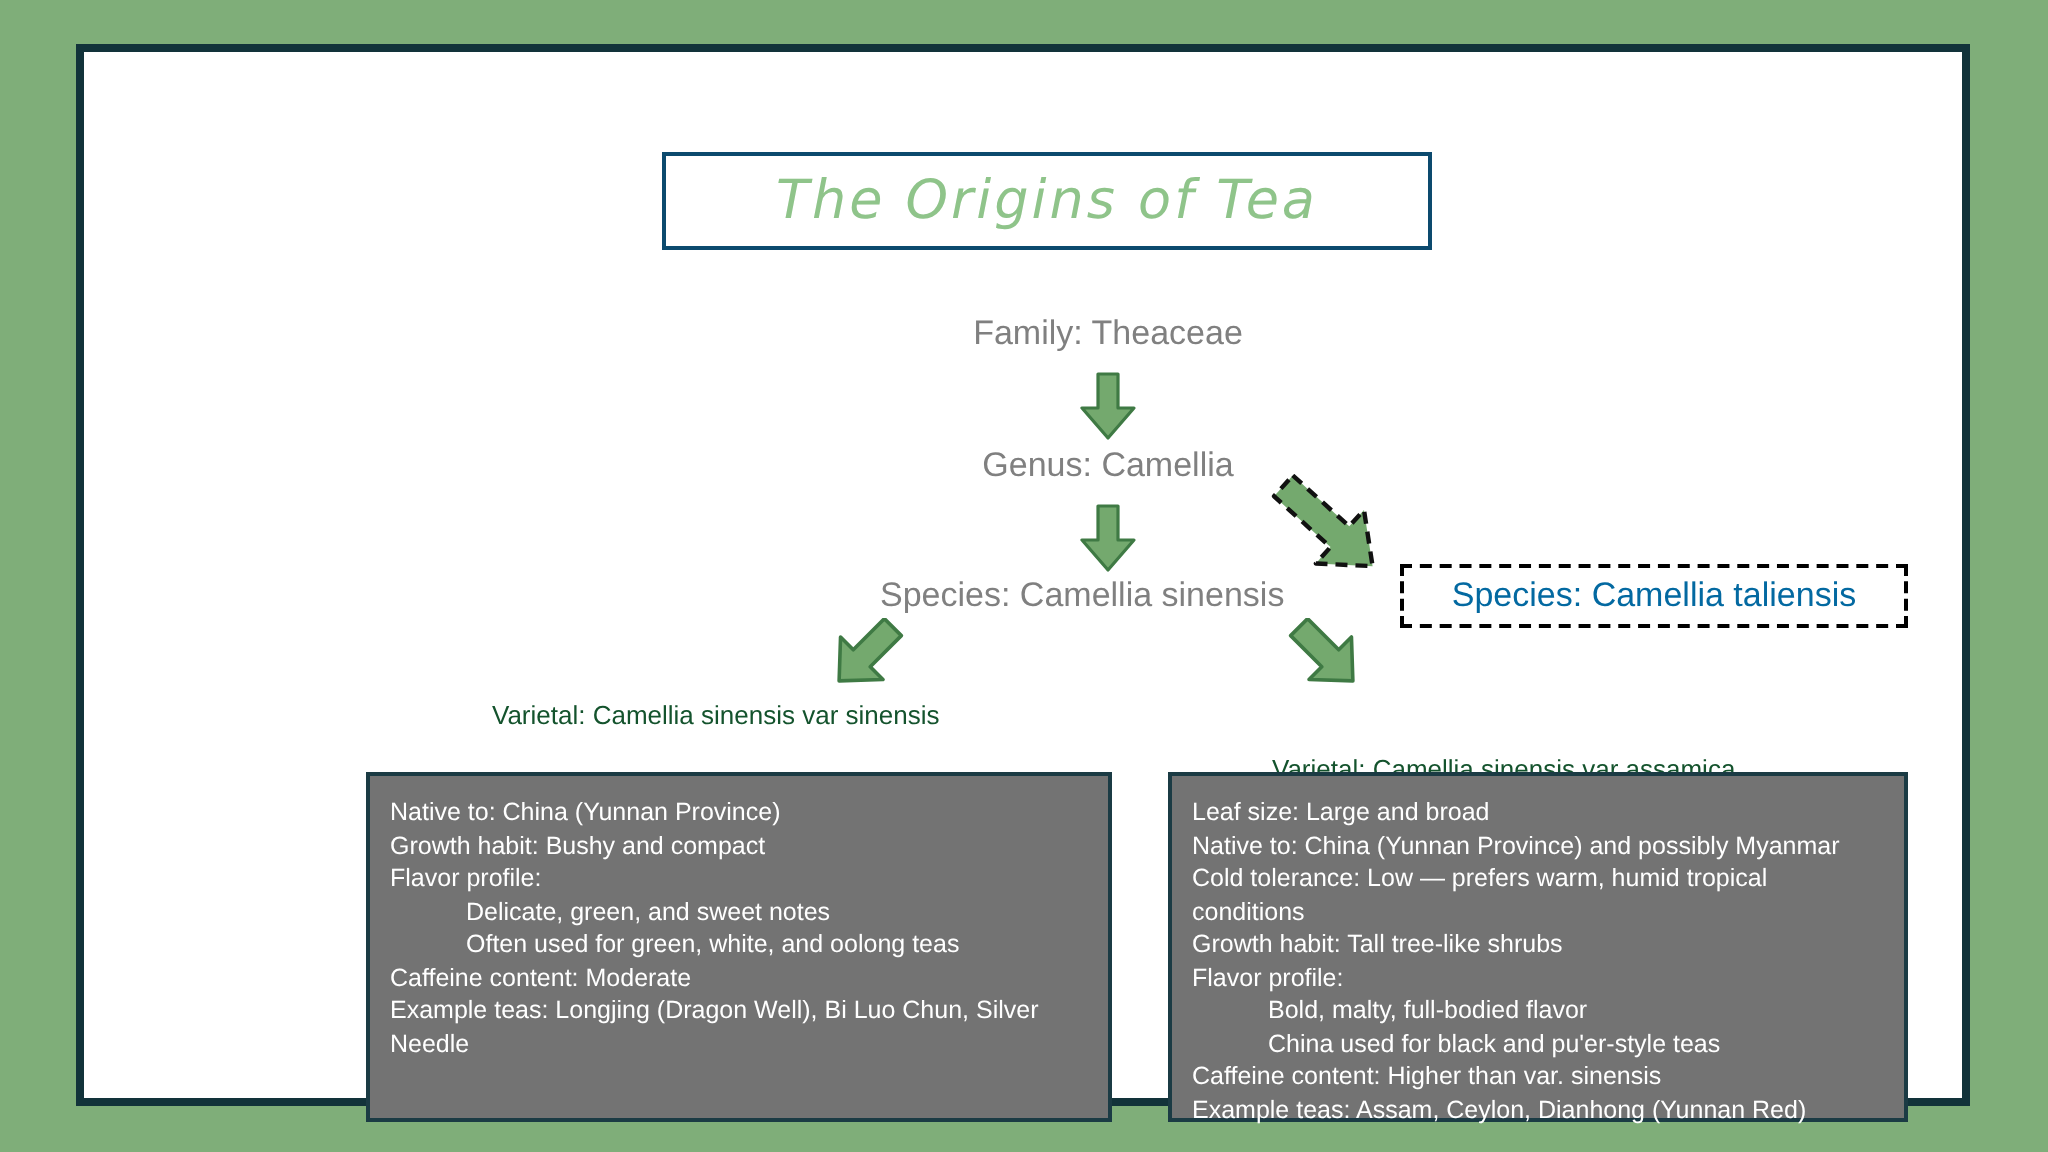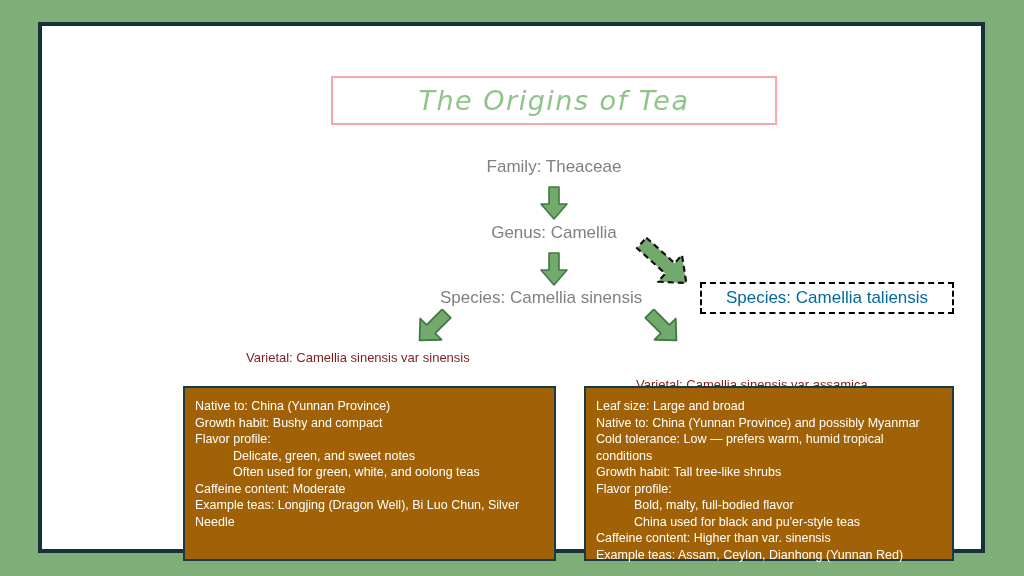--- a/index.html
+++ b/index.html
@@ -30,23 +30,23 @@
     background: #ffffff;
     border: 4px solid #12333a;
     box-sizing: border-box;
   }
 
   
   .title-box {
     position: absolute;
     left: 289px;
     top: 50px;
-    width: 446px;
+    width: 385px;
     height: 49px;
-    border: 2px solid #fca5a5;
+    border: 2px solid #0c4a6e;
     background: #ffffff;
     box-sizing: border-box;
     display: flex;
     align-items: center;
     justify-content: center;
   }
   .title-text {
     font-family: "DejaVu Sans", sans-serif;
     font-size: 27px;
     font-style: italic;
@@ -79,39 +79,39 @@
     justify-content: center;
   }
   .species-taliensis-box .node-label {
     color: #0369a1;
     font-size: 17px;
     white-space: nowrap;
   }
 
   .varietal {
     position: absolute;
-    color: #7f1d1d;
+    color: #14532d;
     font-size: 13px;
     white-space: nowrap;
   }
   .varietal-left  { left: 204px; top: 324px; }
   .varietal-right { left: 594px; top: 324px; margin-top: 27px; }
 
   
   .arrow { position: absolute; }
   .arrow-down-1 { left: 497px; top: 160px; width: 30px; height: 34px; }
   .arrow-down-2 { left: 497px; top: 226px; width: 30px; height: 34px; }
   .arrow-diag-dashed { left: 586px; top: 211px; width: 72px; height: 52px; }
   .arrow-diag-left  { left: 368px; top: 283px; width: 46px; height: 36px; }
   .arrow-diag-right { left: 598px; top: 283px; width: 46px; height: 36px; }
 
   
   .info-box {
     position: absolute;
-    background: #a16207;
+    background: #737373;
     border: 2px solid #1b3b44;
     box-sizing: border-box;
     padding: 10px 10px 8px 10px;
   }
   .info-box-left  { left: 141px; top: 360px; width: 373px; height: 175px; }
   .info-box-right { left: 542px; top: 360px; width: 370px; height: 175px; }
 
   .info-line {
     color: #ffffff;
     font-size: 12.5px;

